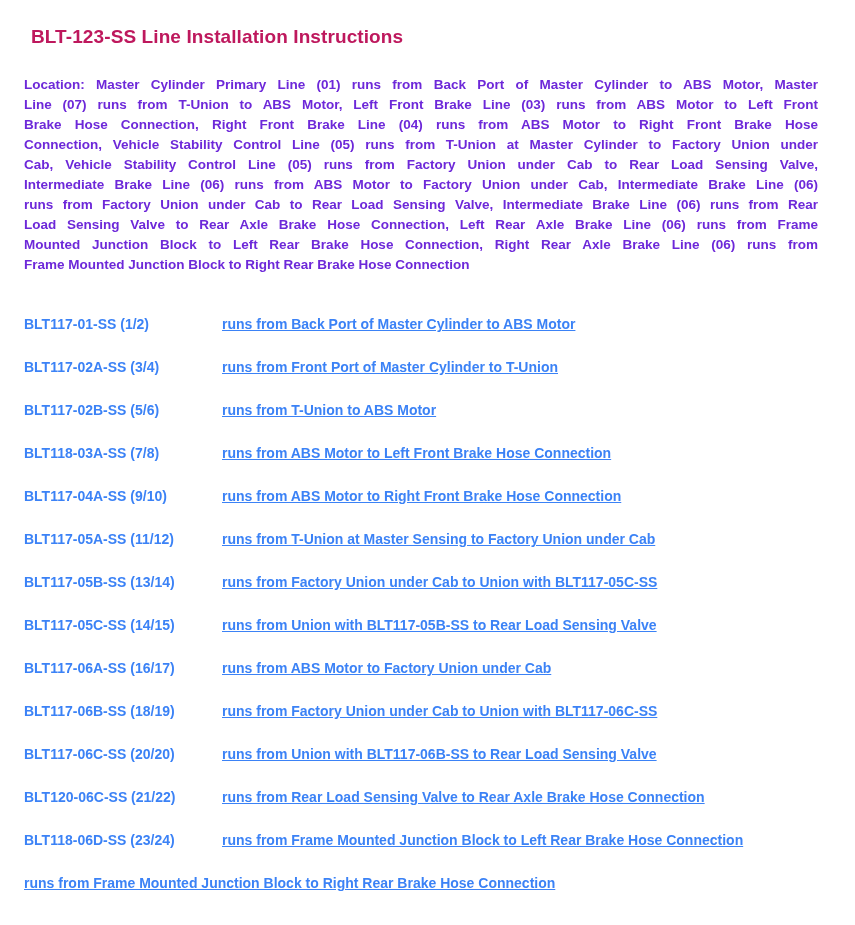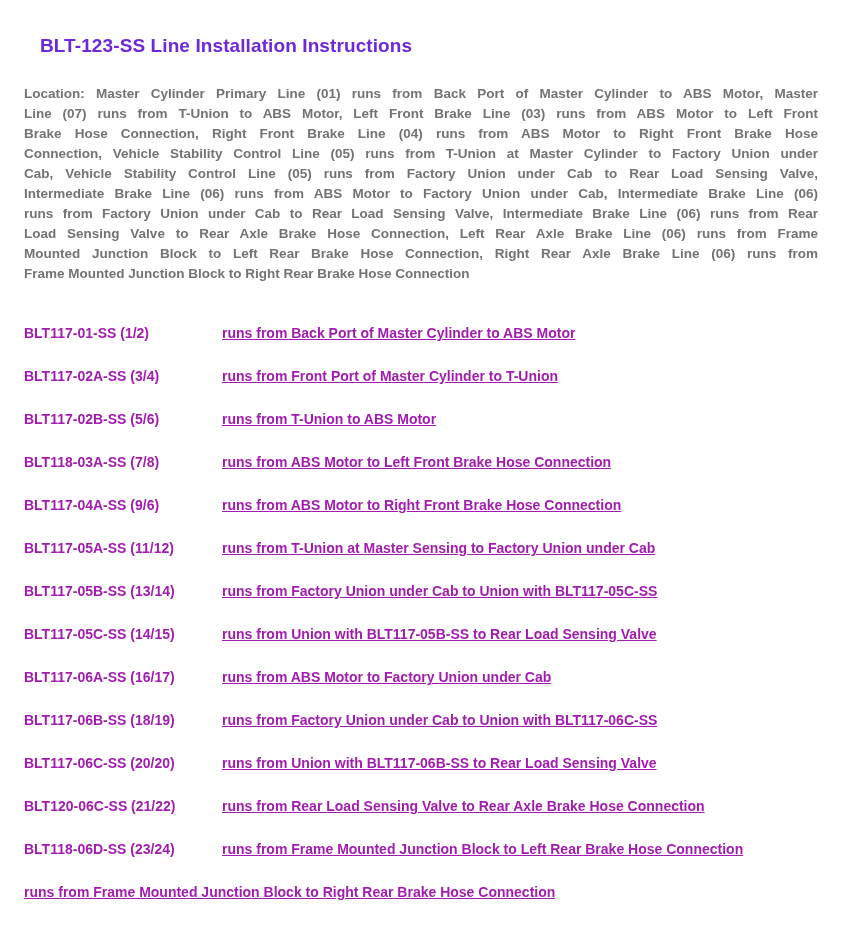--- a/index.html
+++ b/index.html
@@ -15,34 +15,34 @@
     color: #181818;
   }
   .page {
     box-sizing: border-box;
     width: 855px;
     height: 925px;
     padding: 18px 37px 0 24px;
     background: #ffffff;
   }
   .doc-title {
-    margin: 16px;
+    margin: 7px;
     font-size: 19px;
     line-height: 24px;
     font-weight: 700;
-    color: #6d28d9;
+    color: #be185d;
     letter-spacing: 0.1px;
     white-space: nowrap;
   }
   .location-para {
     margin-top: 26px;
     width: 794px;
     font-size: 13.5px;
     font-weight: 700;
-    color: #737373;
+    color: #6d28d9;
   }
   .para-line {
     line-height: 20px;
     text-align: justify;
     text-align-last: justify;
     text-justify: inter-word;
     white-space: normal;
   }
   .para-line.last {
     text-align-last: left;
@@ -51,21 +51,21 @@
     margin-top: 41px;
     width: 794px;
   }
   .part-row {
     display: flex;
     align-items: flex-start;
     font-size: 14px;
     font-weight: 700;
     line-height: 17px;
     margin-bottom: 26px;
-    color: #a21caf;
+    color: #3b82f6;
     white-space: nowrap;
   }
   .part-number {
     width: 198px;
     flex: 0 0 198px;
   }
   .part-desc {
     flex: 1 1 auto;
     text-decoration: underline;
   }
@@ -100,21 +100,21 @@
       </div>
       <div class="part-row">
         <span class="part-number">BLT117-02B-SS (5/6)</span>
         <span class="part-desc">runs from T-Union to ABS Motor</span>
       </div>
       <div class="part-row">
         <span class="part-number">BLT118-03A-SS (7/8)</span>
         <span class="part-desc">runs from ABS Motor to Left Front Brake Hose Connection</span>
       </div>
       <div class="part-row">
-        <span class="part-number">BLT117-04A-SS (9/6)</span>
+        <span class="part-number">BLT117-04A-SS (9/10)</span>
         <span class="part-desc">runs from ABS Motor to Right Front Brake Hose Connection</span>
       </div>
       <div class="part-row">
         <span class="part-number">BLT117-05A-SS (11/12)</span>
         <span class="part-desc">runs from T-Union at Master Sensing to Factory Union under Cab</span>
       </div>
       <div class="part-row">
         <span class="part-number">BLT117-05B-SS (13/14)</span>
         <span class="part-desc">runs from Factory Union under Cab to Union with BLT117-05C-SS</span>
       </div>

